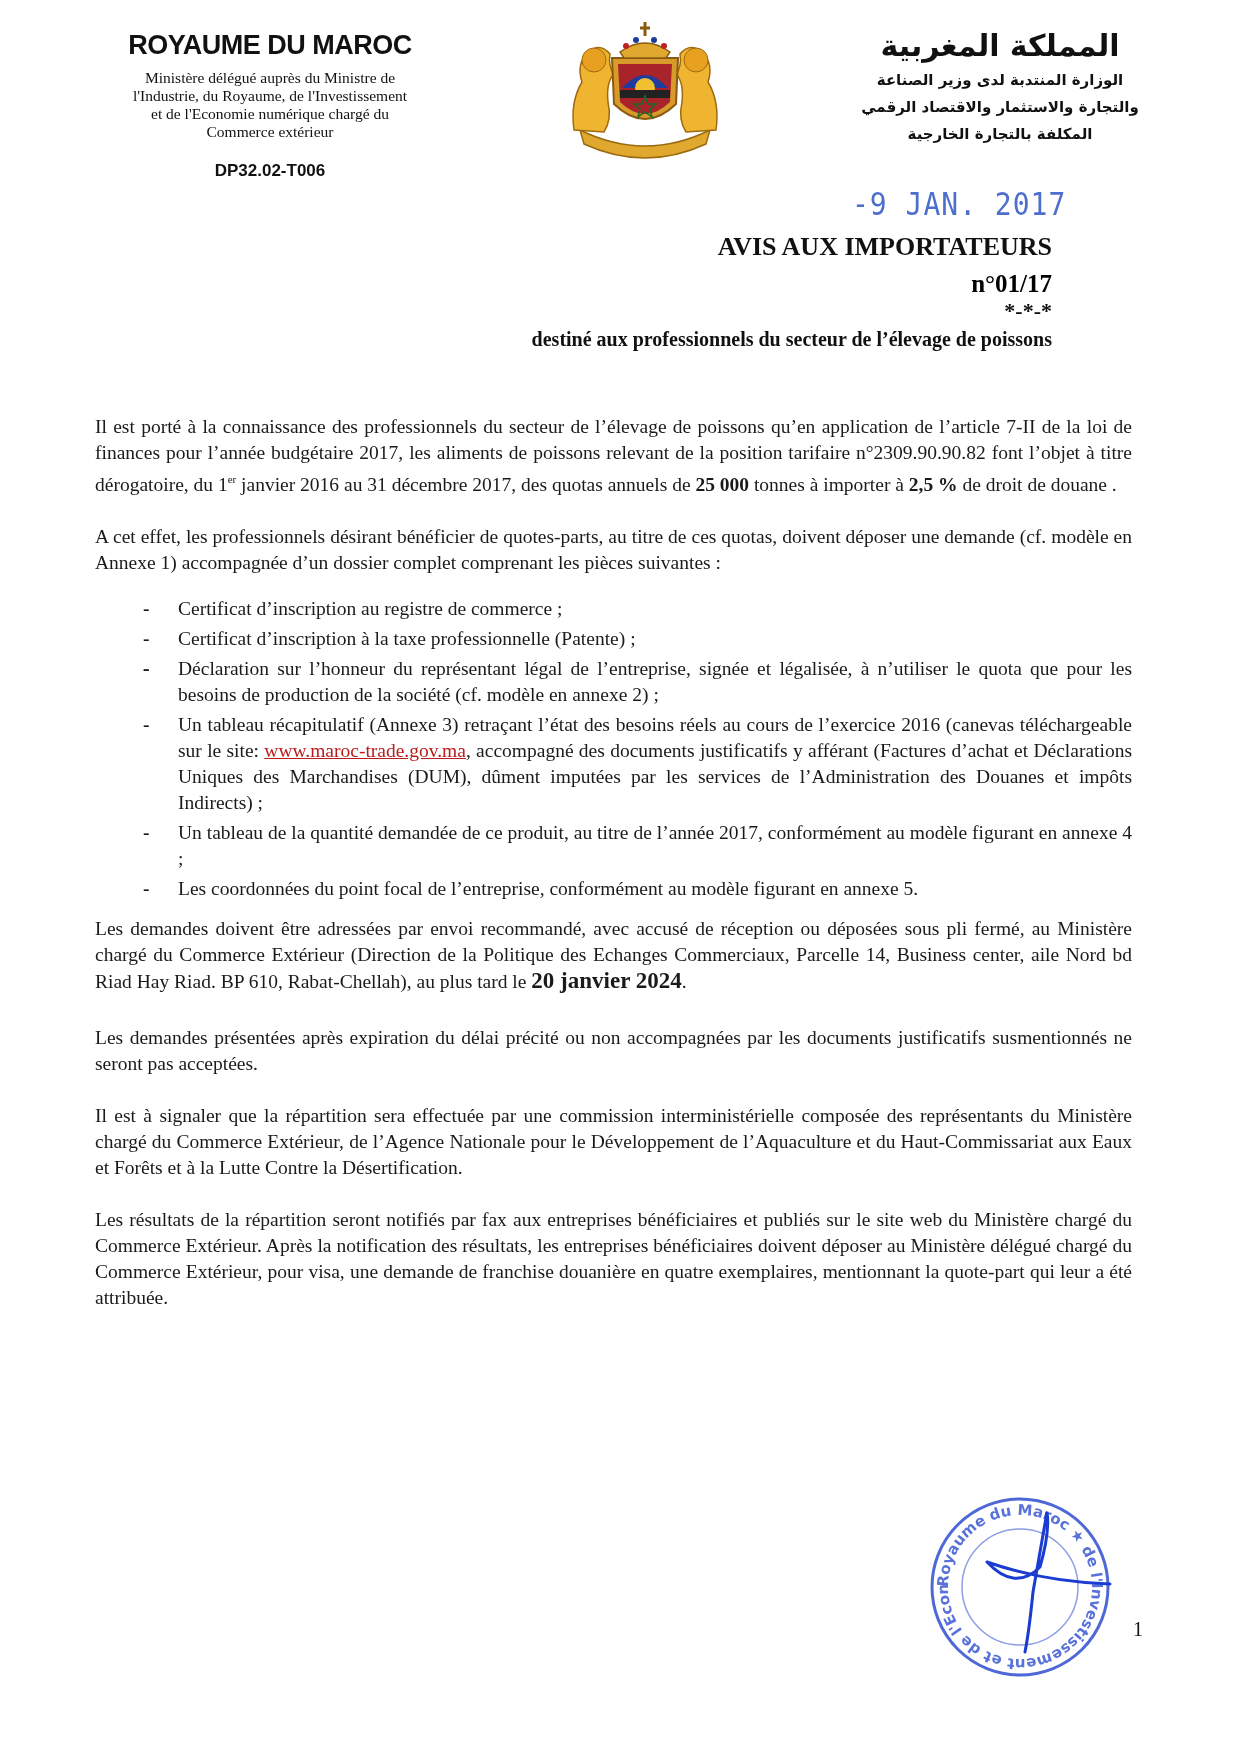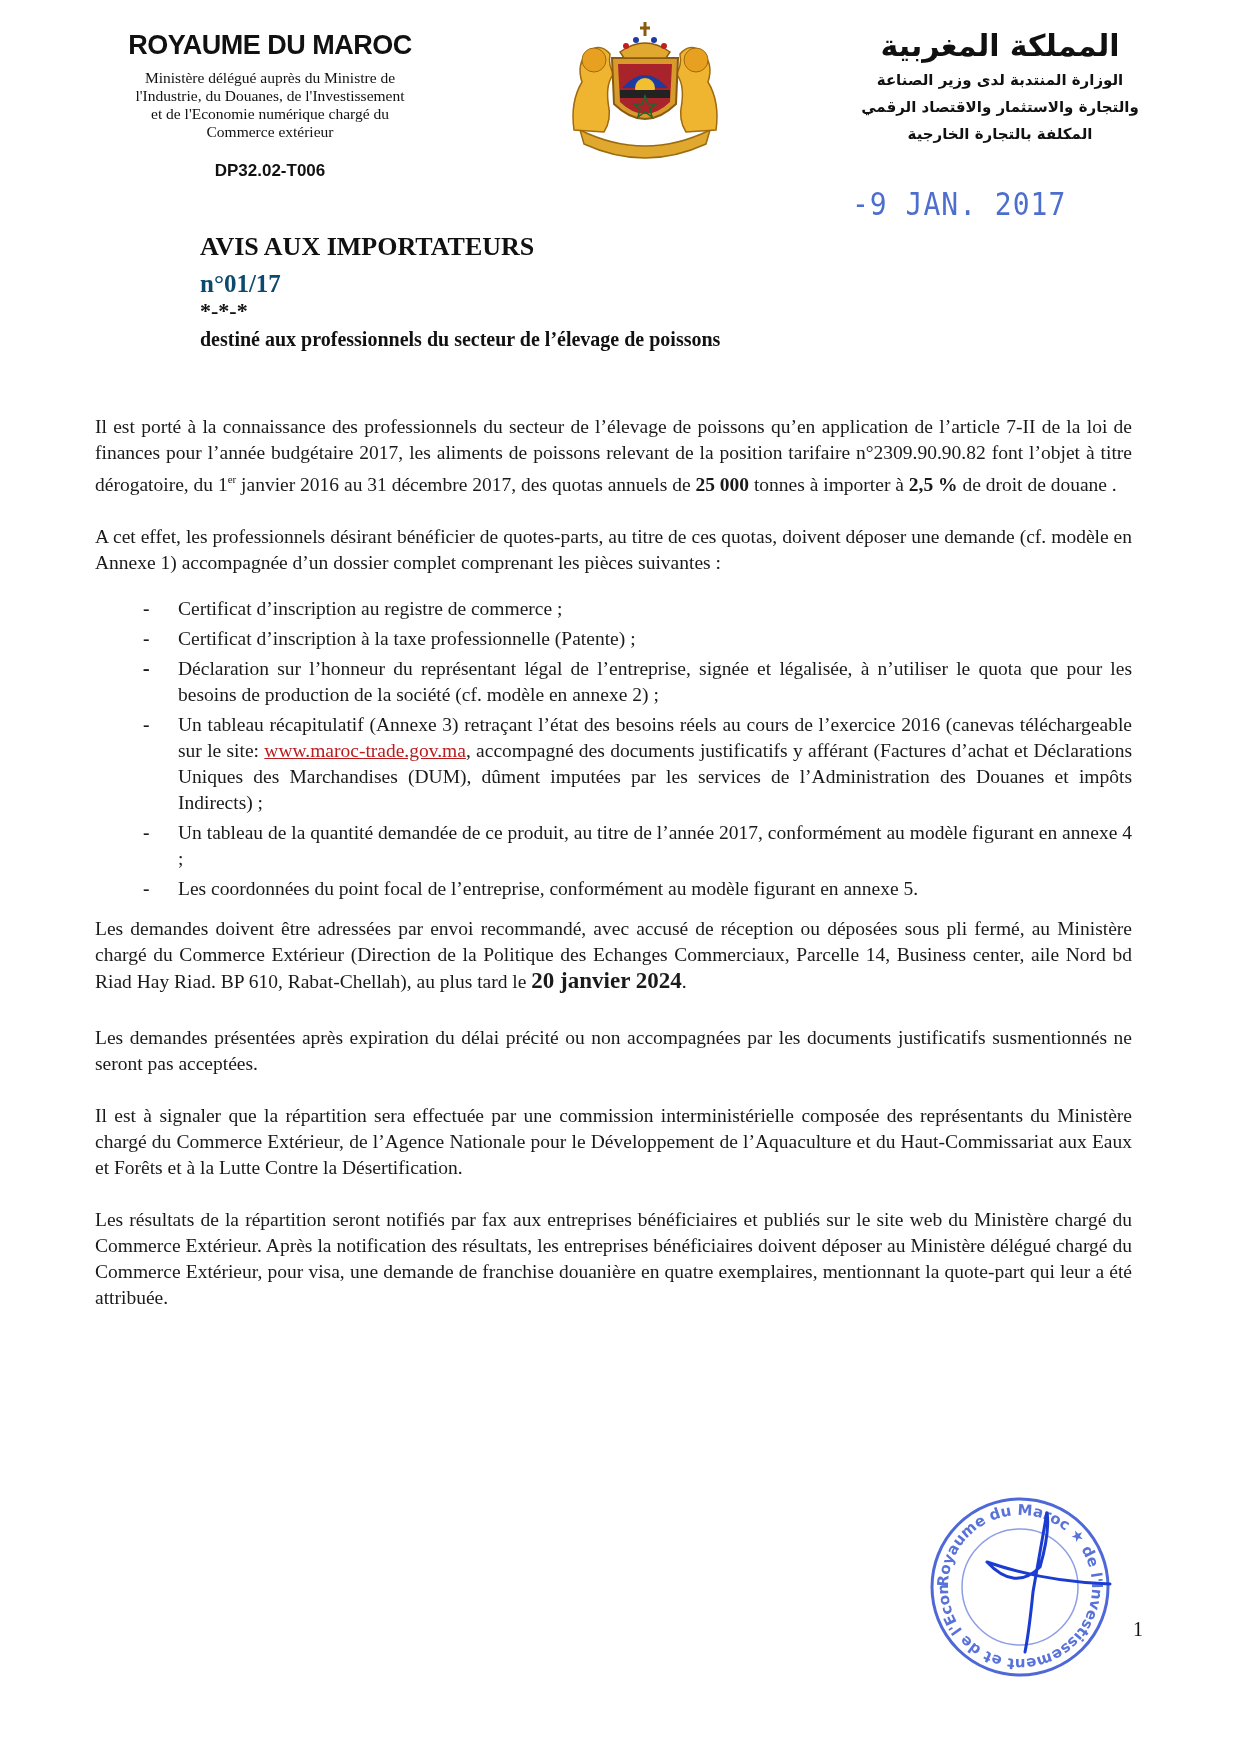--- a/index.html
+++ b/index.html
@@ -20,23 +20,23 @@
 
   
   .hdr-right { position:absolute; left:850px; top:28px; width:300px; text-align:center; direction:rtl; }
   .kingdom-ar { font-family:"DejaVu Sans", sans-serif; font-weight:bold; font-size:30px; margin:0; color:#111; }
   .ministry-ar { font-family:"DejaVu Sans", sans-serif; font-weight:bold; font-size:15px; line-height:27px; margin-top:4px; color:#111; }
 
   
   .date-stamp { position:absolute; left:852px; top:188px; font-family:"DejaVu Sans Mono", monospace; font-size:28px; color:#3b5fc9; letter-spacing:1px; transform:scaleY(1.15); opacity:0.9; }
 
   
-  .title-block { position:absolute; left:200px; width:840px; top:232px; text-align:left; }
+  .title-block { position:absolute; left:212px; width:840px; top:232px; text-align:right; }
   .title { font-family:"Liberation Serif", serif; font-weight:bold; font-size:26px; margin:0; color:#111; }
-  .number { font-family:"Liberation Serif", serif; font-weight:bold; font-size:25px; margin-top:8px; color:#0c4a6e; }
+  .number { font-family:"Liberation Serif", serif; font-weight:bold; font-size:25px; margin-top:8px; color:#000000; }
   .stars { font-family:"Liberation Serif", serif; font-weight:bold; font-size:22px; margin-top:0px; color:#111; }
   .subtitle { font-family:"Liberation Serif", serif; font-weight:bold; font-size:20px; margin-top:4px; color:#111; }
 
   
   .body { position:absolute; left:95px; width:1037px; top:414px; font-size:19.5px; line-height:26px; text-align:justify; color:#1a1a1a; }
   .body p { margin:0; }
   .p1 { margin-bottom:26px !important; }
   .p2 { margin-bottom:20px !important; }
   ul.pieces { list-style:none; margin:0 0 14px 0; padding:0 0 0 48px; }
   ul.pieces li { position:relative; padding-left:35px; margin-bottom:4px; }
@@ -53,21 +53,21 @@
 </style>
 </head>
 <body>
 
 <div class="page">
 
   <div class="hdr-left">
     <div class="kingdom">ROYAUME DU MAROC</div>
     <div class="ministry">
       <div>Ministère délégué auprès du Ministre de</div>
-      <div>l'Industrie, du Douanes, de l'Investissement</div>
+      <div>l'Industrie, du Royaume, de l'Investissement</div>
       <div>et de l'Economie numérique chargé du</div>
       <div>Commerce extérieur</div>
     </div>
     <div class="ref">DP32.02-T006</div>
   </div>
 
   <div class="emblem">
     <svg width="170" height="150" viewBox="0 0 170 150">
 
       <path d="M20 118 Q85 150 150 118 L146 132 Q85 160 24 132 Z" fill="#e0a82e" stroke="#9a6b10" stroke-width="1.5"></path>

